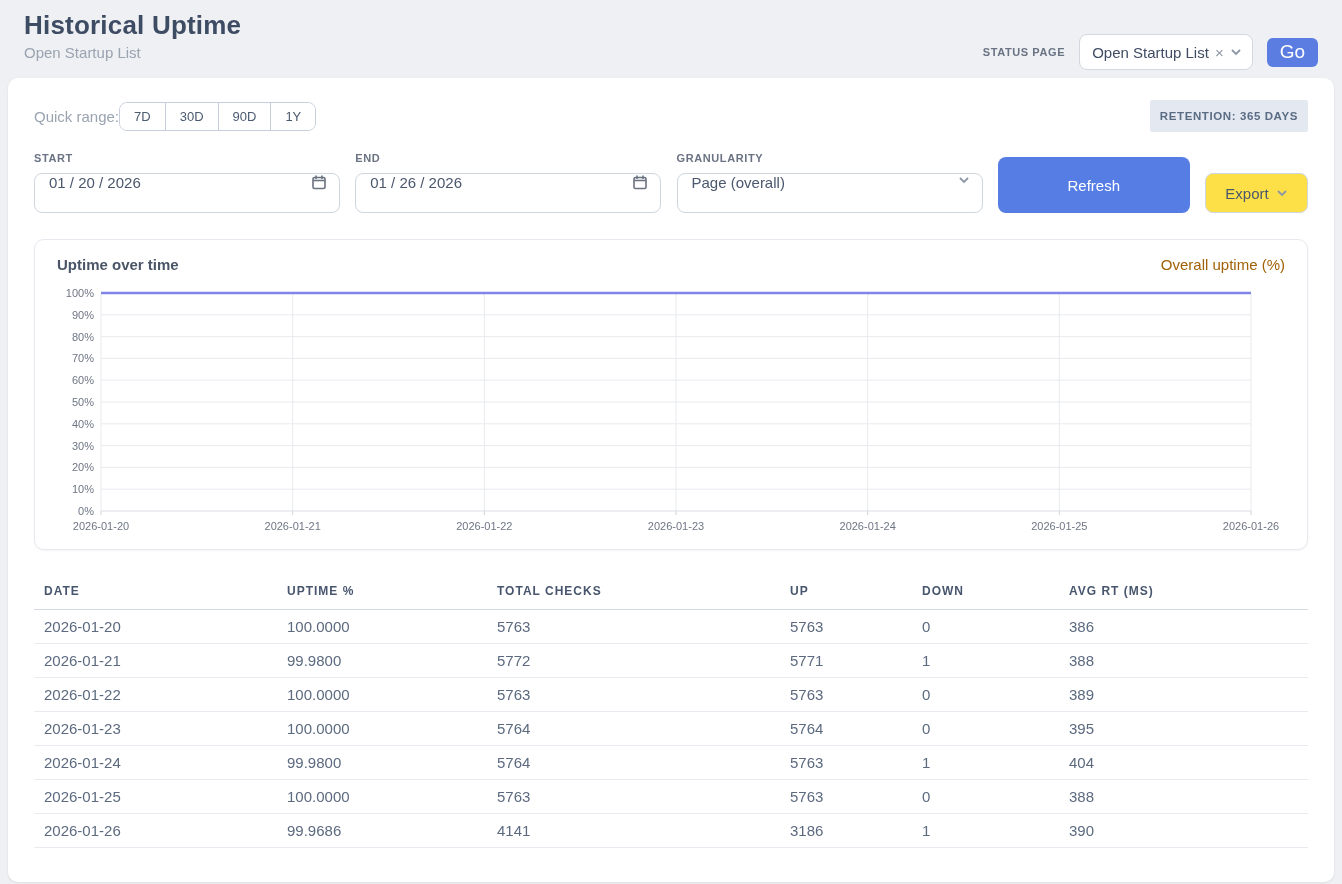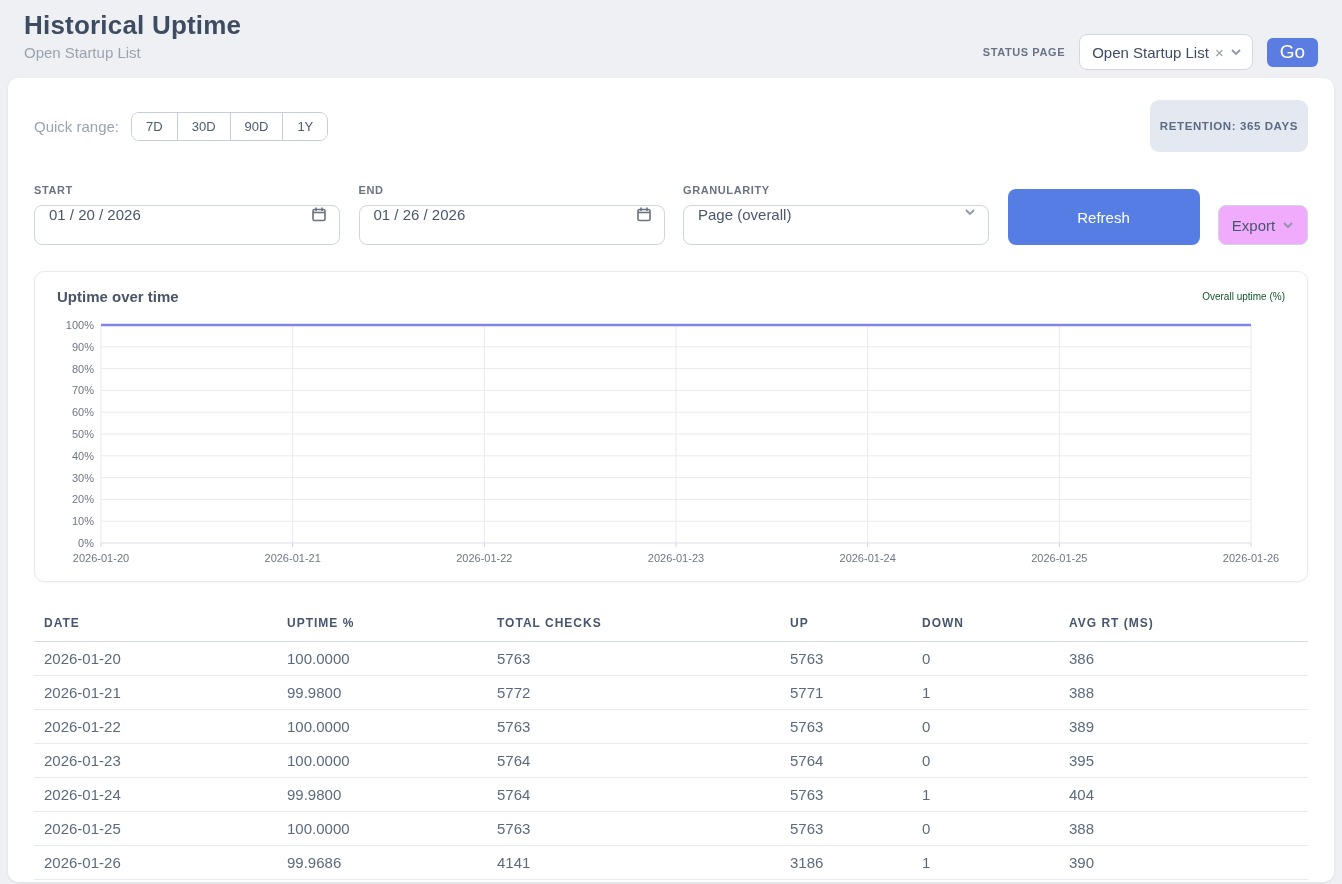--- a/index.html
+++ b/index.html
@@ -27,61 +27,61 @@
     background:#5b7de2; color:#fff; border:none; border-radius:6px;
     height:29px; padding:0 13px; font-size:19px; cursor:pointer;
   }
   
   .main-card {
     margin:0 8px; background:#fff; border-radius:10px;
     box-shadow:0 1px 3px rgba(16,24,40,.08); padding:22px 26px 26px 26px;
     height:804px;
   }
   .qr-row { display:flex; justify-content:space-between; align-items:center; }
-  .qr-left { display:flex; align-items:center; gap:12px; }
+  .qr-left { display:flex; align-items:center; }
   .qr-label { font-size:15px; color:#9aa3b0; }
   .qr-group { display:flex; border:1px solid #c6cedb; border-radius:8px; overflow:hidden; background:#fff; }
   .qr-btn {
     background:#fff; border:none; border-left:1px solid #c6cedb;
     height:27px; padding:0 14px; font-size:13px; color:#4c5a70; cursor:pointer;
   }
   .qr-btn:first-child { border-left:none; }
   .retention-badge {
     background:#e4e9f1; color:#5a6b84; font-size:11.5px; font-weight:700;
-    letter-spacing:.6px; border-radius:9px; padding:20px 10px;
-  }
-  
-  .form-row { display:flex; justify-content:space-between; align-items:flex-end; margin-top:32px; }
+    letter-spacing:.6px; border-radius:2px; padding:10px 10px;
+  }
+  
+  .form-row { display:flex; justify-content:space-between; align-items:flex-end; margin-top:20px; }
   .field { display:flex; flex-direction:column; }
   .field-label { font-size:11px; font-weight:700; letter-spacing:.6px; color:#6a7383; margin-bottom:9px; }
   .text-box {
     display:flex; align-items:flex-start; justify-content:space-between;
     border:1px solid #cfd6df; border-radius:8px; height:40px; padding:0 12px 0 14px;
     font-size:15px; color:#4a576d; background:#fff; cursor:pointer;
   }
   .w306 { width:306px; }
   .cal-icon { width:16px; height:16px; }
   .cal-icon rect, .cal-icon line { stroke:#6b7280; fill:none; stroke-width:1.6; }
   .refresh-btn {
     width:192px; height:56px; background:#567de4; color:#fff; border:none;
     border-radius:8px; font-size:15px; cursor:pointer;
   }
   .export-btn {
-    width:90px; height:40px; background:#f0abfc; color:#4a576d;
+    width:103px; height:40px; background:#fde047; color:#4a576d;
     border:1px solid #cfd6df; border-radius:8px; font-size:15px; cursor:pointer;
     display:flex; align-items:center; justify-content:center; gap:7px;
   }
   
   .chart-card {
     margin-top:26px; border:1px solid #e6e9ee; border-radius:10px;
     box-shadow:0 1px 2px rgba(16,24,40,.05); padding:16px 22px 8px 22px;
   }
   .chart-head { display:flex; justify-content:space-between; align-items:center; }
   .chart-title { font-size:15px; font-weight:700; color:#4a5568; }
-  .chart-legend { font-size:10px; color:#14532d; }
+  .chart-legend { font-size:15px; color:#a16207; }
   .chart-mount { margin-top:10px; }
   .chart-mount svg text { font-family:"Liberation Sans","DejaVu Sans",sans-serif; font-size:11px; fill:#6e7684; }
   
   .uptime-table { width:100%; border-collapse:collapse; margin-top:24px; table-layout:fixed; }
   .uptime-table th {
     text-align:left; font-size:12px; font-weight:700; letter-spacing:1px;
     color:#47566e; padding:10px 0 11px 10px; border-bottom:1px solid #d5dae1;
   }
   .uptime-table td {
     font-size:15px; color:#5c6a7f; padding:8px 0 8px 10px;

